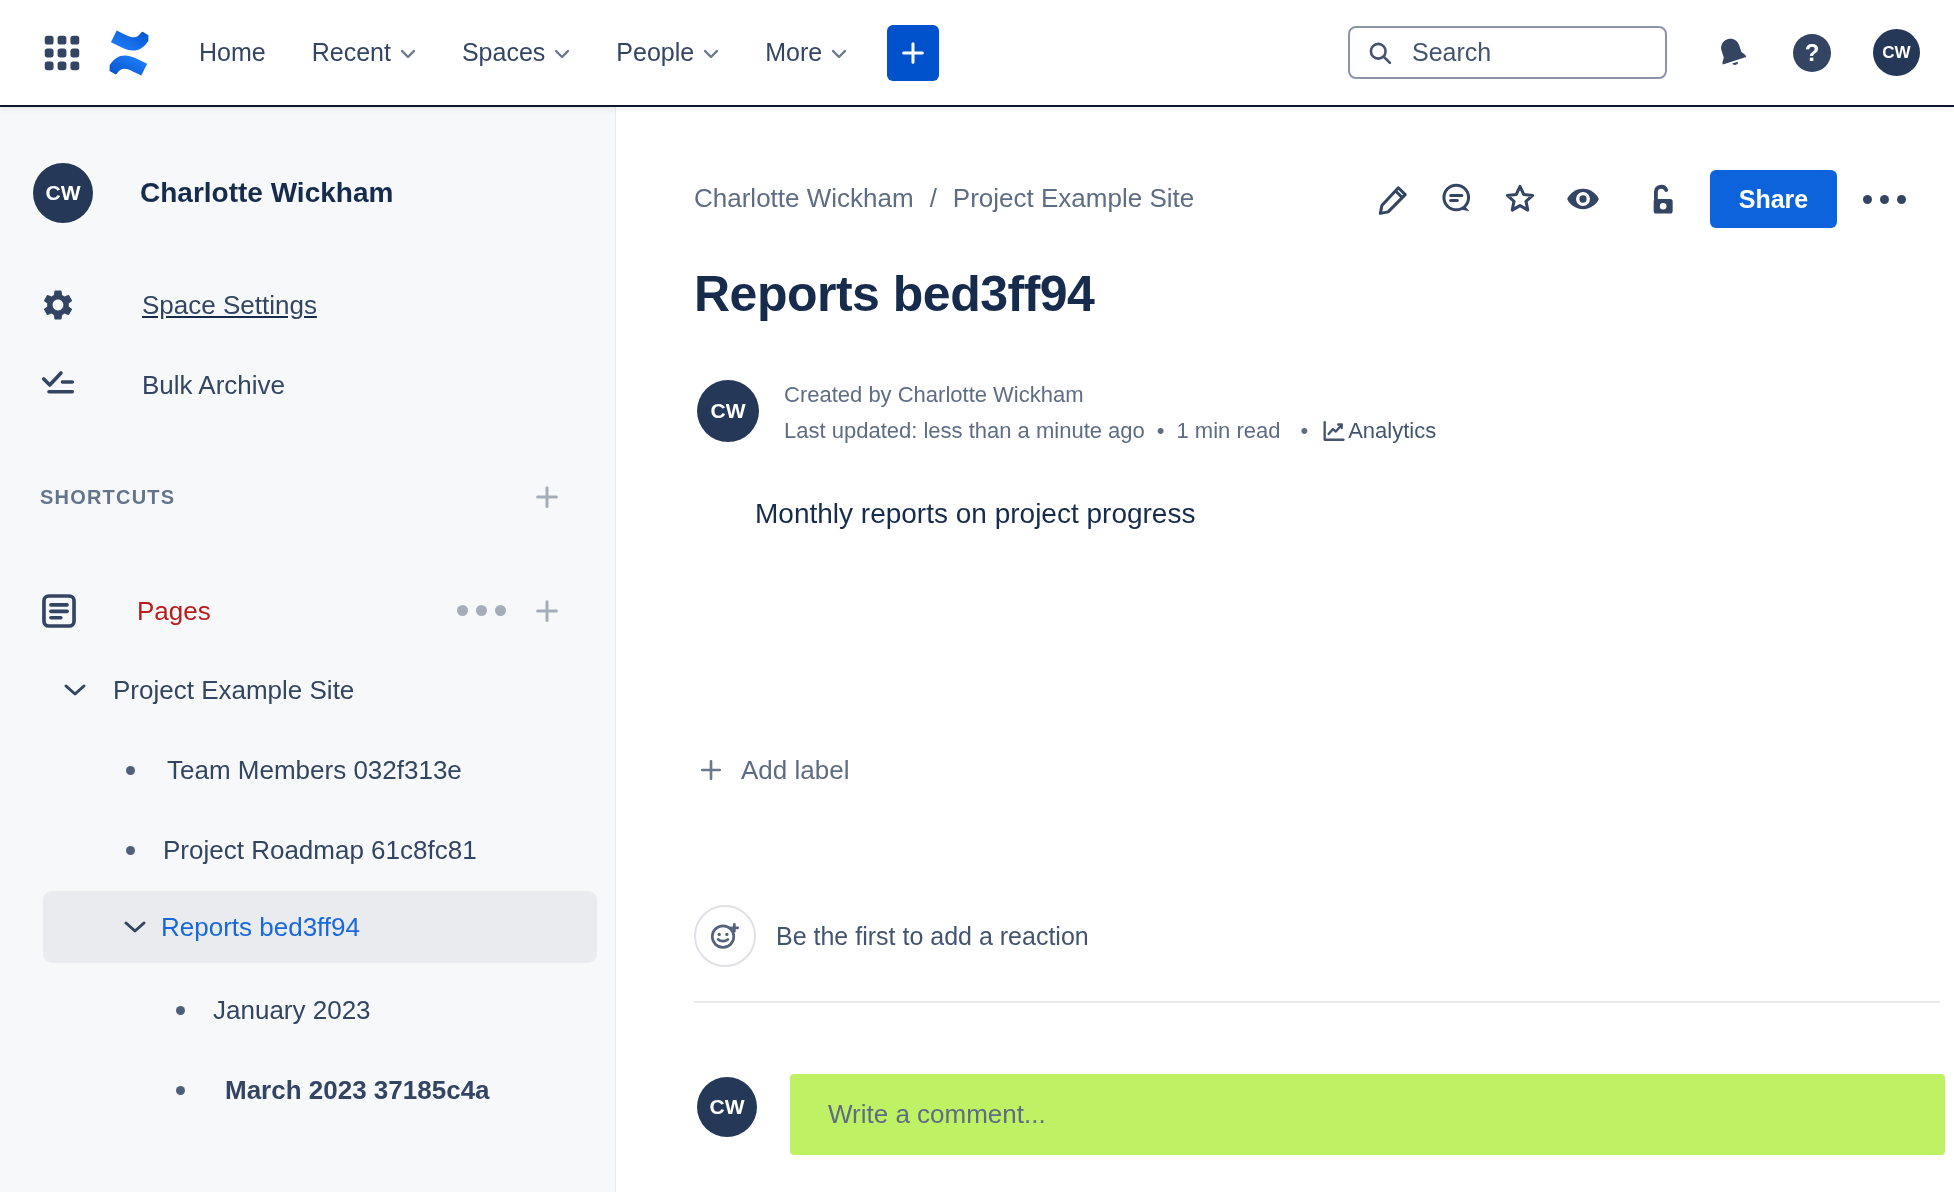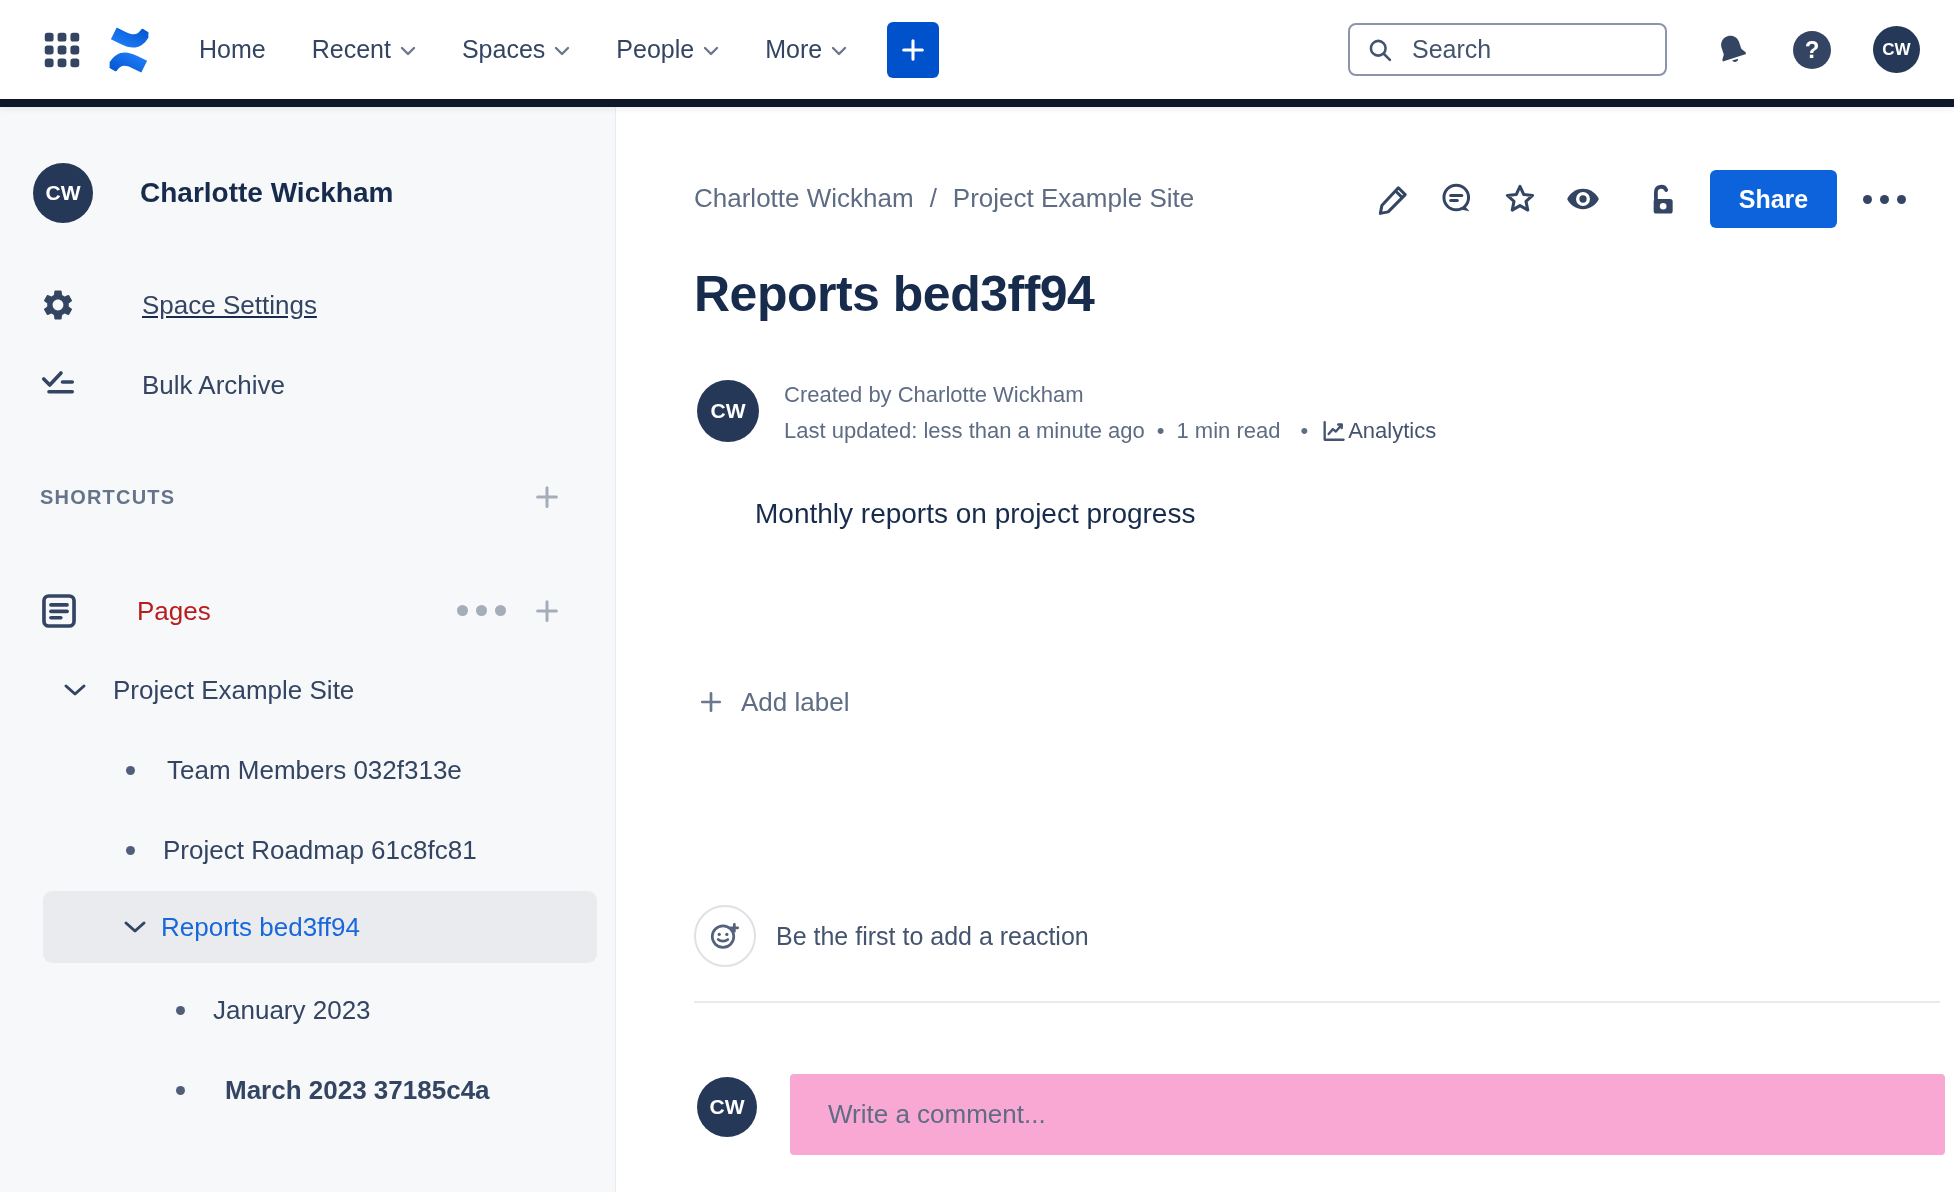--- a/index.html
+++ b/index.html
@@ -9,21 +9,21 @@
     font-family:"Liberation Sans", sans-serif;
     color:#172B4D;
   }
   .abs{position:absolute;}
   svg{display:block;}
 
   
   .topnav{
     position:absolute;top:0;left:0;width:1954px;height:107px;
     background:#ffffff;display:flex;align-items:center;
-    border-bottom:8px solid #0f172a;
+    border-bottom:2px solid #0f172a;
     box-shadow:0 3px 5px rgba(9,30,66,.06);
     box-sizing:border-box;z-index:5;
   }
   .appswitcher{margin-left:38px;width:48px;height:48px;display:flex;align-items:center;justify-content:center;cursor:pointer;}
   .product-logo{margin-left:18px;width:50px;height:50px;}
   .nav-menu{display:flex;align-items:center;gap:46px;margin-left:45px;}
   .nav-item{display:flex;align-items:center;gap:9px;font-size:25px;font-weight:500;color:#344563;cursor:pointer;white-space:nowrap;}
   .nav-chevron{margin-top:3px;}
   .create-btn{
     margin-left:40px;width:52px;height:56px;border-radius:6px;background:#0052CC;
@@ -90,33 +90,33 @@
   }
   .more-actions{margin-left:26px;}
   .page-title{left:694px;top:265px;font-size:50px;font-weight:600;color:#172B4D;letter-spacing:-.5px;}
   .byline{left:697px;top:380px;display:flex;gap:25px;}
   .avatar.byline-av{width:62px;height:62px;font-size:21px;cursor:pointer;}
   .byline-text{display:flex;flex-direction:column;gap:9px;padding-top:2px;}
   .byline-line{font-size:22px;color:#5E6C84;display:flex;align-items:center;gap:12px;}
   .byline-sep{color:#5E6C84;font-size:22px;}
   .analytics{display:flex;align-items:center;gap:0;color:#44546F;cursor:pointer;}
   .body-text{left:755px;top:498px;font-size:28px;font-weight:500;color:#172B4D;}
-  .add-label{left:697px;top:680px;height:44px;display:flex;align-items:center;gap:16px;cursor:pointer;}
+  .add-label{left:697px;top:748px;height:44px;display:flex;align-items:center;gap:16px;cursor:pointer;}
   .add-label .txt{font-size:26px;color:#5E6C84;}
   .reaction{left:694px;top:905px;display:flex;align-items:center;gap:20px;}
   .reaction-pill{
     width:62px;height:62px;border-radius:50%;border:2px solid #DFE1E6;box-sizing:border-box;
     display:flex;align-items:center;justify-content:center;background:#fff;cursor:pointer;
   }
   .reaction-txt{font-size:25px;color:#44546F;}
   .content-divider{left:694px;top:1001px;width:1246px;height:2px;background:#E9EBEE;}
   .comment-row{left:697px;top:1074px;display:flex;align-items:flex-start;gap:33px;}
   .avatar.comment-av{width:60px;height:60px;font-size:21px;margin-top:3px;}
   .comment-input{
-    width:1155px;height:81px;box-sizing:border-box;background:#f9a8d4;border:none;border-radius:4px;
+    width:1155px;height:81px;box-sizing:border-box;background:#bef264;border:none;border-radius:4px;
     padding:0 30px 0 38px;font-size:26px;color:#344563;outline:none;
     font-family:"Liberation Sans", sans-serif;cursor:text;
   }
   .comment-input::placeholder{color:#5E6C84;opacity:1;}
 </style>
 </head>
 <body>
 
 <header class="topnav">
   <div class="appswitcher">

